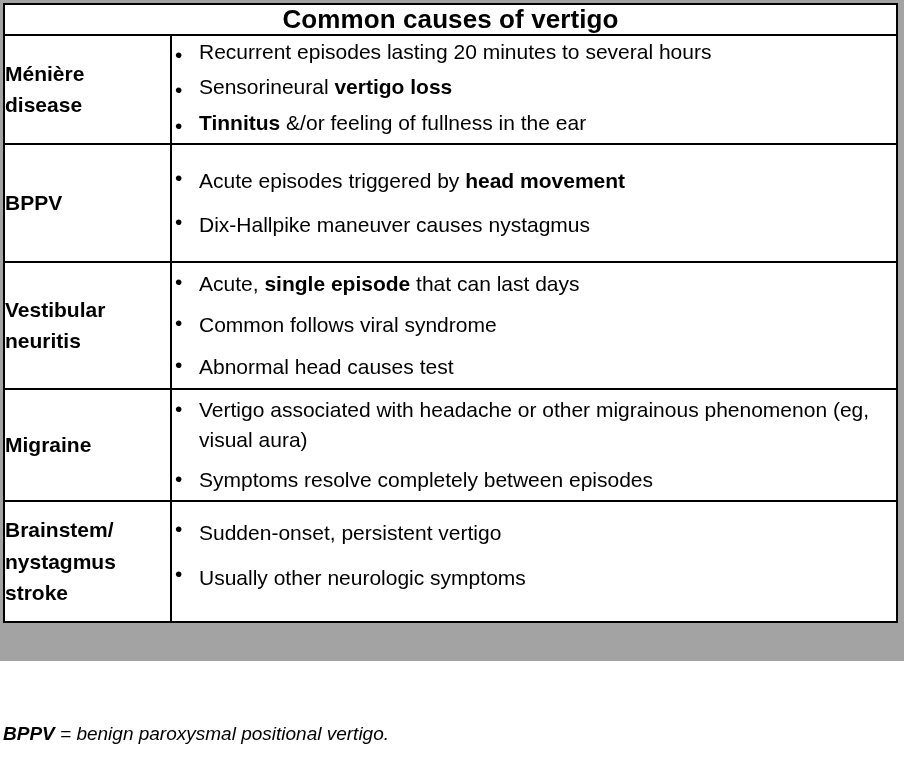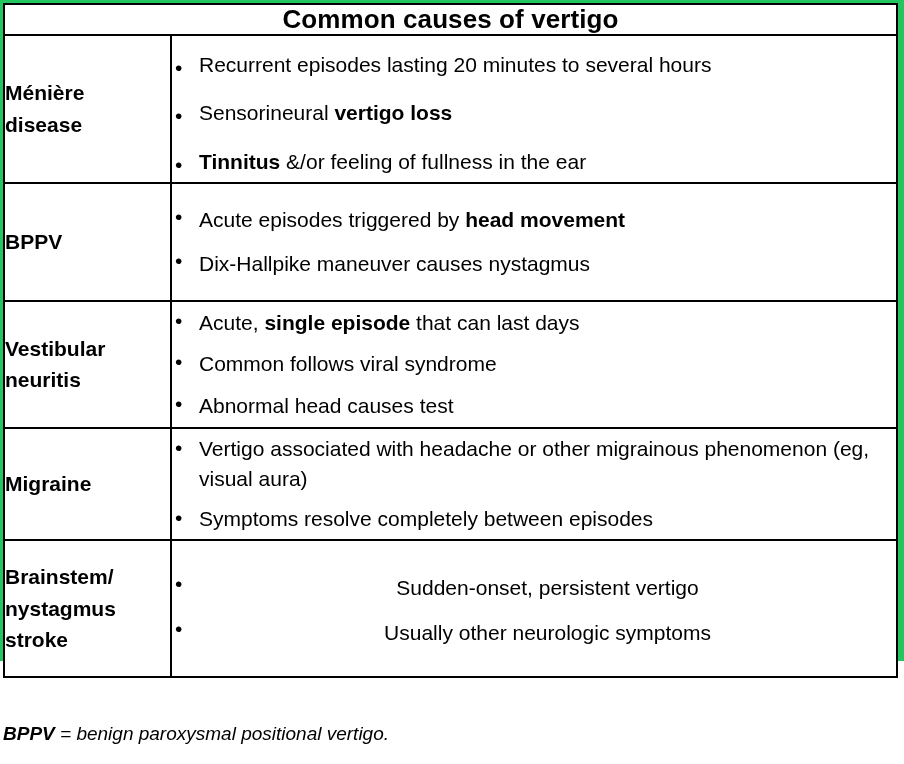--- a/index.html
+++ b/index.html
@@ -12,21 +12,21 @@
     height: 764px;
     font-family: "Liberation Sans", sans-serif;
     color: #000000;
     overflow: hidden;
   }
 
   #page {
     position: relative;
     width: 904px;
     height: 661px;
-    background: #22c55e;
+    background: #a3a3a3;
     box-sizing: border-box;
   }
 
   
   .vertigo-table {
     position: absolute;
     left: 3px;
     top: 3px;
     width: 895px;
     border-collapse: collapse;
@@ -87,26 +87,26 @@
     content: "\2022";
     position: absolute;
     left: 3px;
     top: 4px;
     font-size: 21px;
     line-height: 1.42;
   }
   .feature-list b { font-weight: bold; }
 
   
-  tr.row-meniere ul.feature-list > li { padding-top: 1px; padding-bottom: 5px; margin-top: 13px; }
+  tr.row-meniere ul.feature-list > li { padding-top: 1px; padding-bottom: 5px; }
   tr.row-bppv ul.feature-list > li { padding-top: 7px; padding-bottom: 7px; }
   tr.row-vestibular ul.feature-list > li { padding-top: 6px; padding-bottom: 6px; }
   tr.row-migraine ul.feature-list > li { padding-top: 5px; padding-bottom: 5px; }
   tr.row-stroke ul.feature-list > li { padding-top: 8px; padding-bottom: 8px; }
-  tr.row-stroke .features-cell { padding-top: 24px; padding-bottom: 20px; text-align: center; }
+  tr.row-stroke .features-cell { padding-top: 8px; padding-bottom: 20px; }
   tr.row-bppv .features-cell { padding-top: 14px; padding-bottom: 14px; }
 
   
   .footnote {
     position: absolute;
     left: 3px;
     top: 722px;
     width: 890px;
     font-size: 19px;
     line-height: 1.3;

